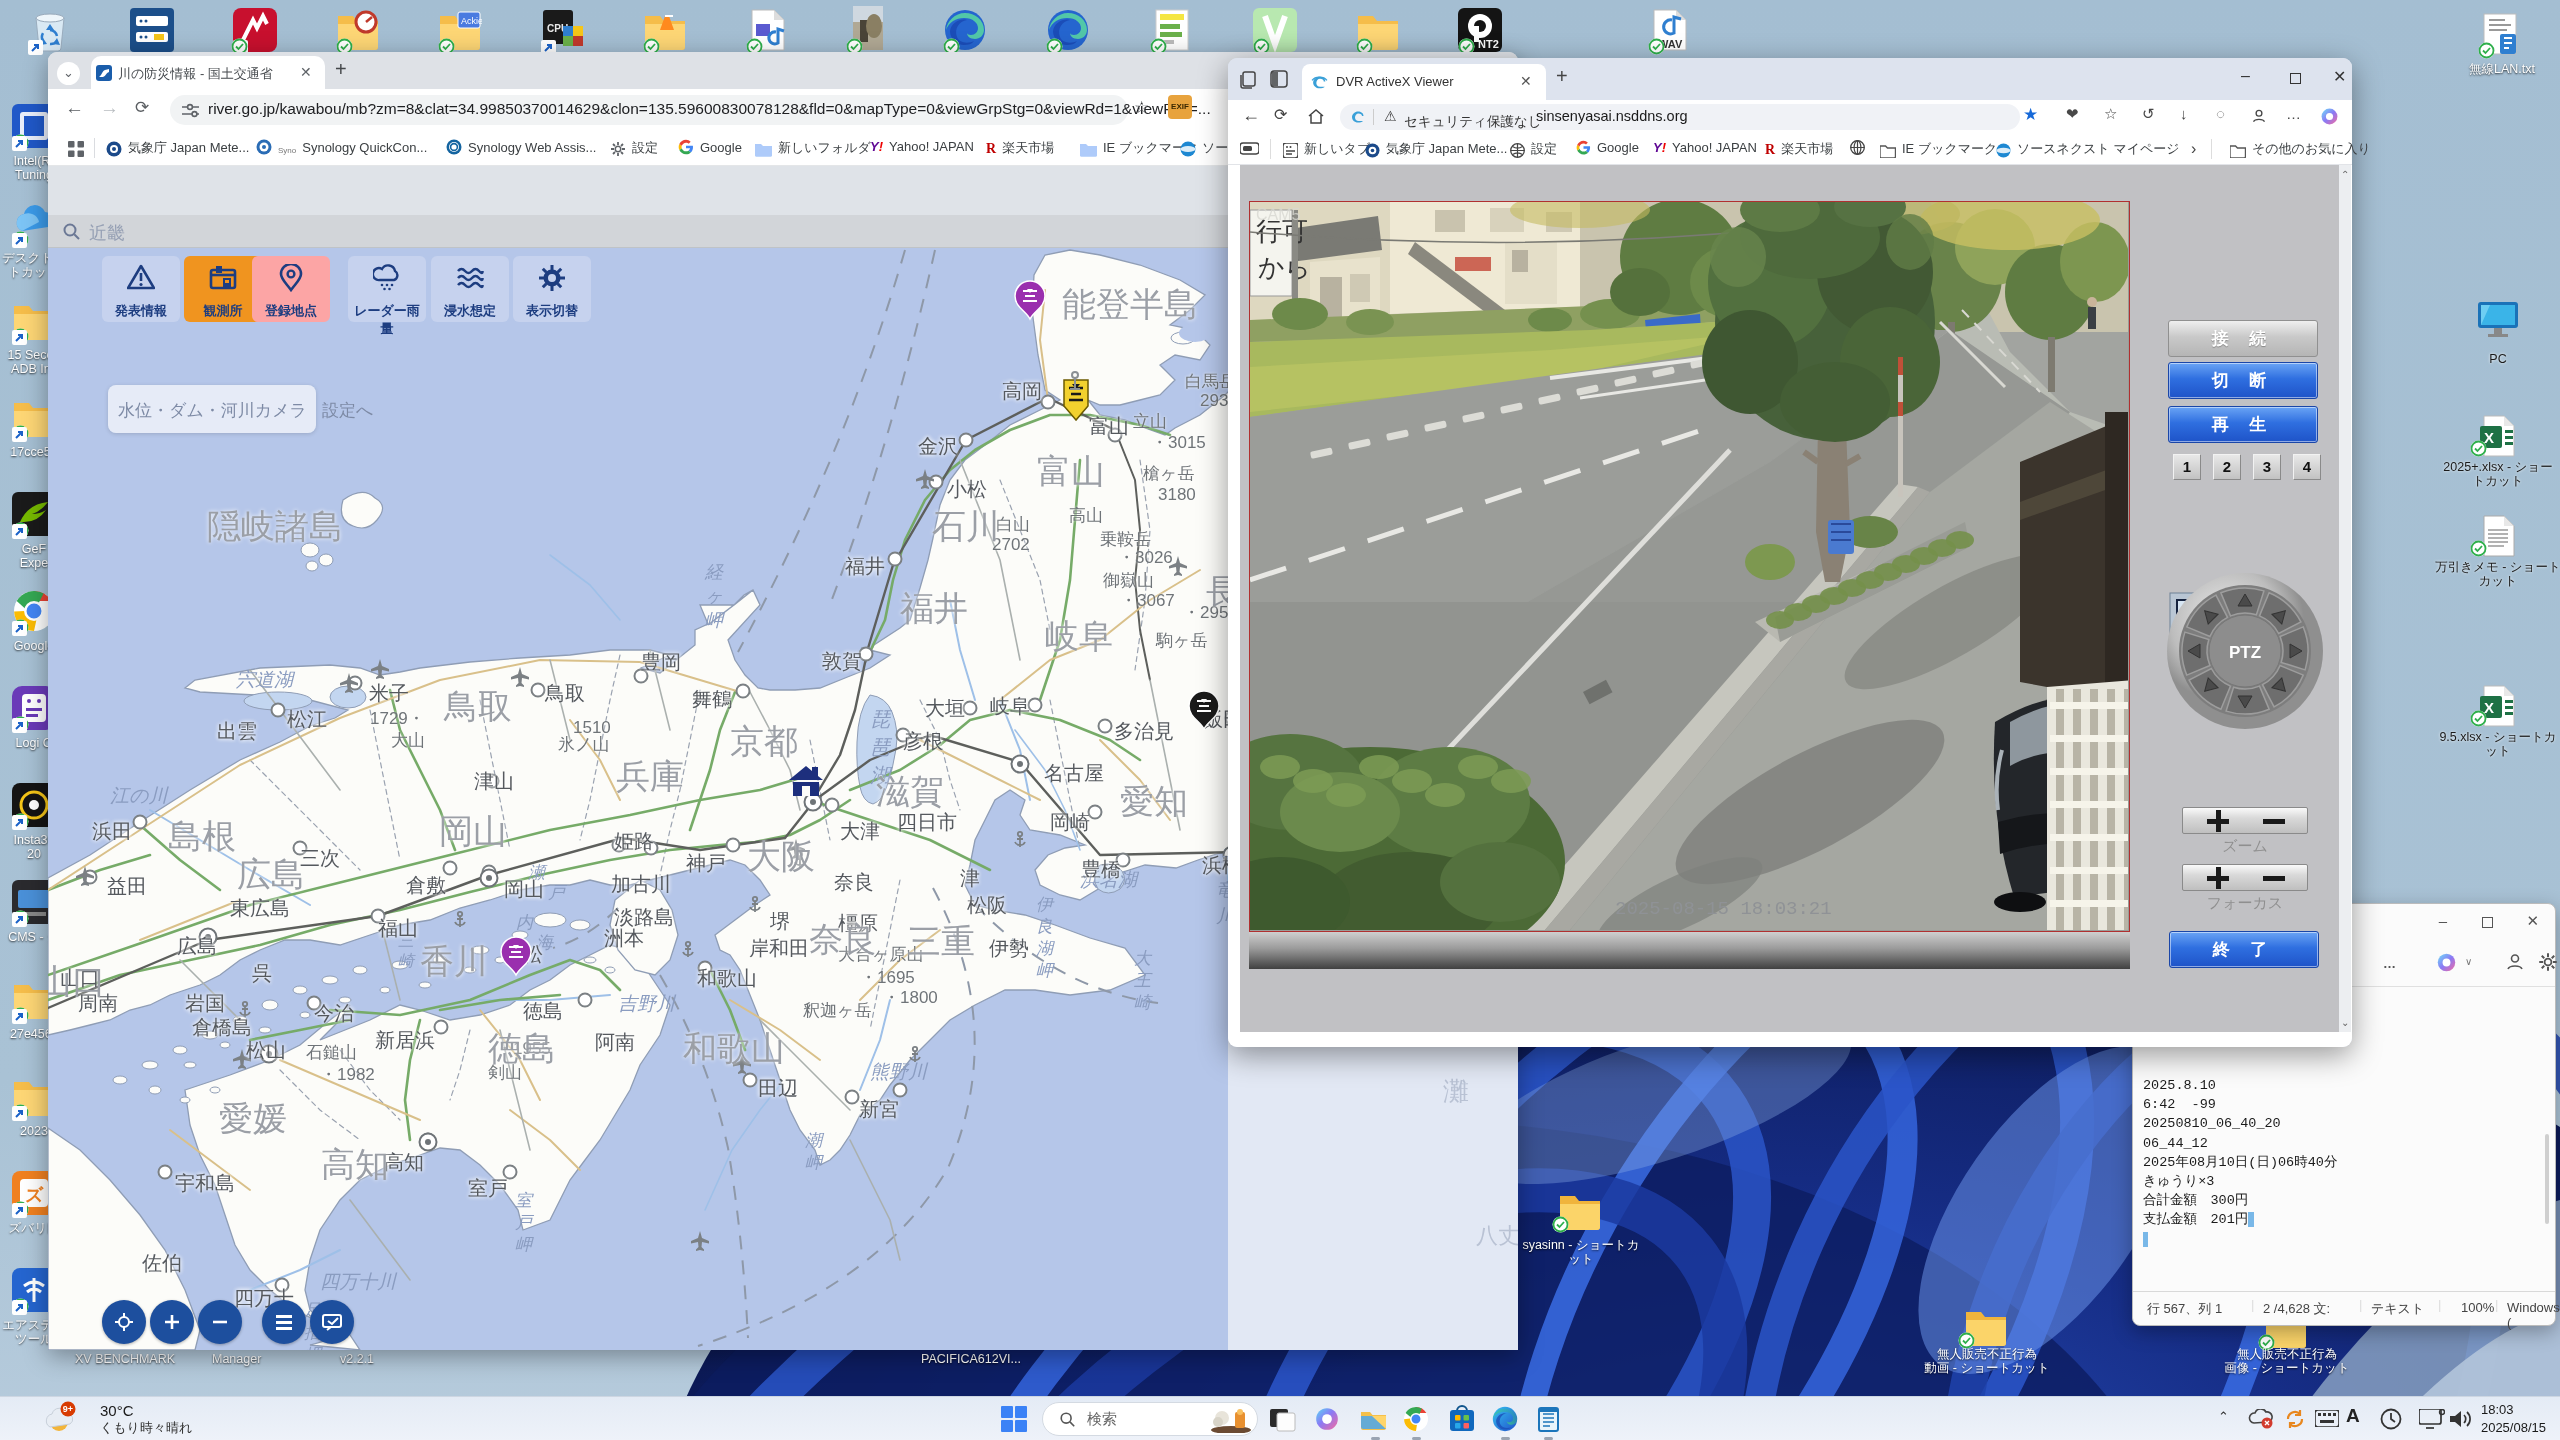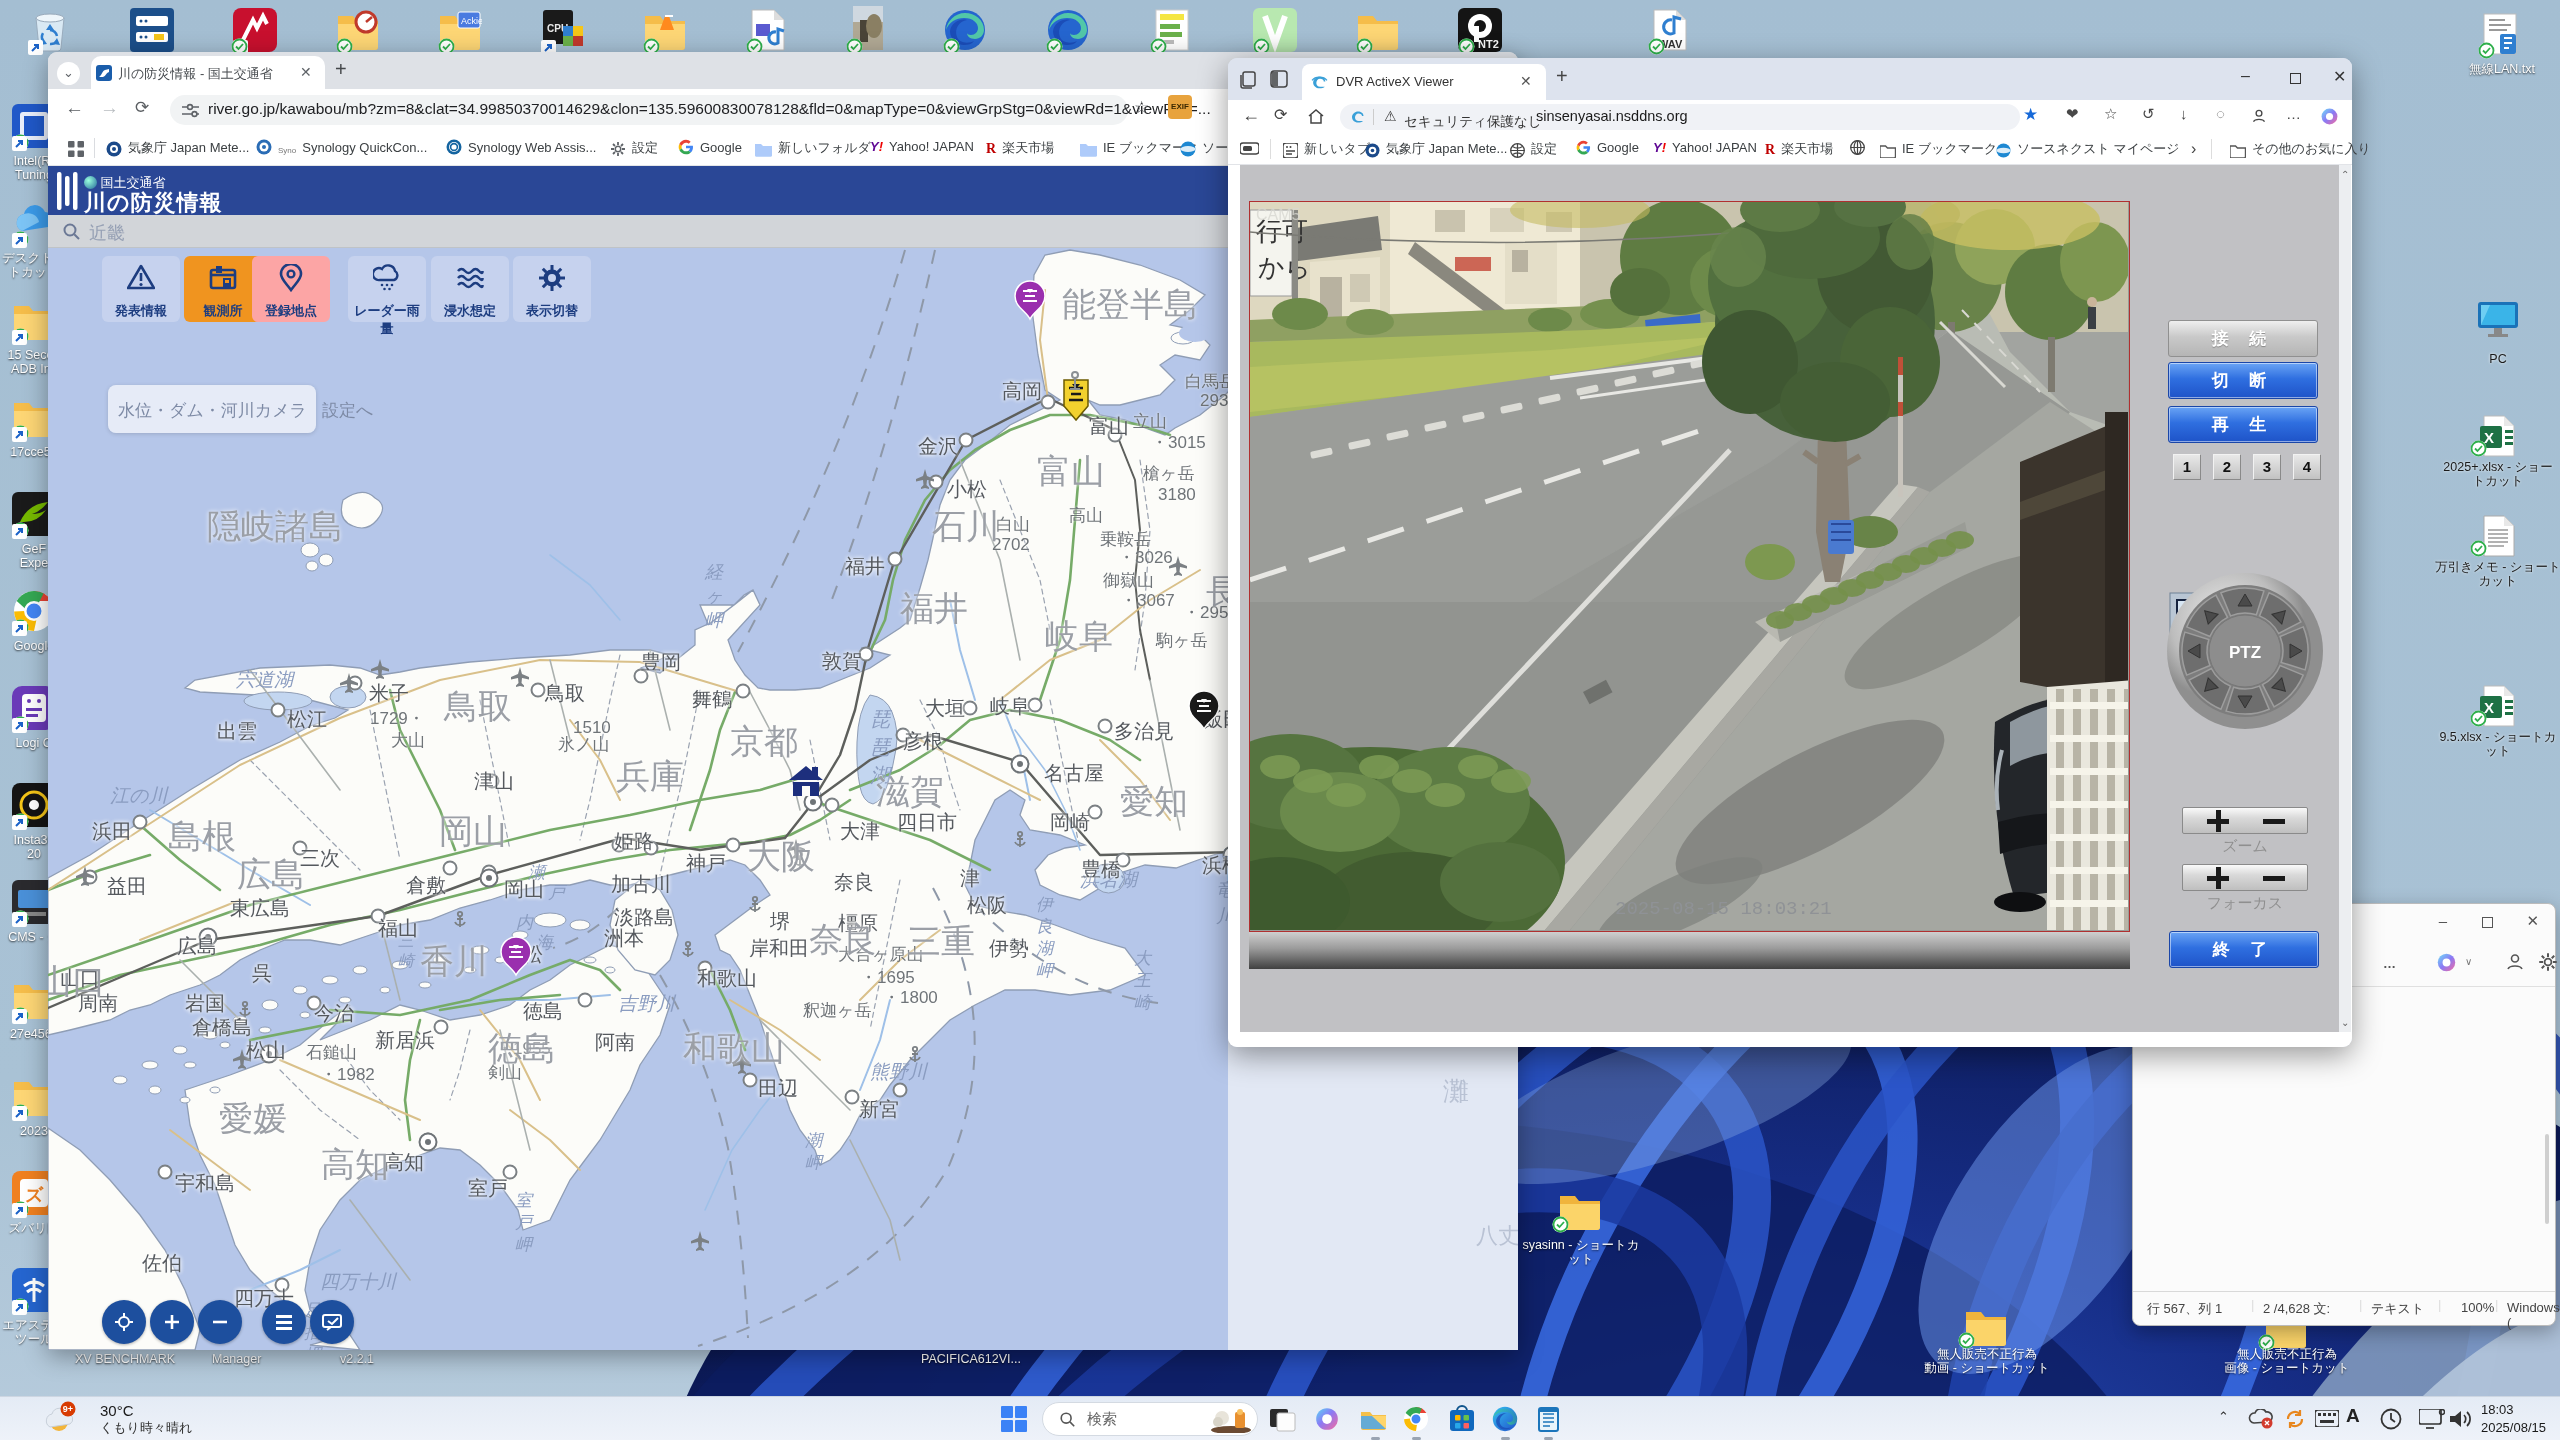--- a/index.html
+++ b/index.html
@@ -697,31 +697,20 @@
     <div class="bkitem abs" style="left:822px;top:7px"><span style="color:#5f0794;font-weight:bold;font-style:italic;font-size:13px">Y<span style="color:#e00">!</span></span>Yahoo! JAPAN</div>
     <div class="bkitem abs" style="left:938px;top:7px"><span style="color:#bf0000;font-weight:bold;font-size:14px;font-family:'Liberation Serif',serif">R</span>楽天市場</div>
     <div class="bkitem abs" style="left:1032px;top:7px"><svg width="17" height="15">
             <path d="M0 2 h6 l2 2 h9 v9 a1.5 1.5 0 0 1 -1.5 1.5 h-14 A1.5 1.5 0 0 1 0 13 Z" fill="#8ab4f8" opacity=".7"></path>
             <rect y="4" width="17" height="10.5" rx="1.5" fill="#aecbfa"></rect>
           </svg>IE ブックマーク</div>
     <div class="bkitem abs" style="left:1132px;top:7px"><svg width="16" height="16">
             <circle cx="8" cy="8" r="7.5" fill="#1e88d2"></circle>
             <ellipse cx="8" cy="8" rx="7.5" ry="3" fill="#fff" opacity=".85"></ellipse>
           </svg>ソースネク</div>
-  </div>
-  <div class="hdr">
-    <svg class="abs" style="left:9px;top:6px" width="22" height="38">
-          <g fill="#fff">
-            <rect x="0" y="0" width="4.5" height="38" rx="2"></rect>
-            <rect x="8" y="4" width="4.5" height="30" rx="2"></rect>
-            <rect x="16" y="0" width="4.5" height="38" rx="2"></rect>
-          </g>
-        </svg>
-    <div class="abs" style="left:36px;top:8px;color:#fff;font-size:13px"><span style="display:inline-block;width:13px;height:13px;border-radius:50%;background:radial-gradient(circle at 35% 35%,#9fd,#269);vertical-align:-2px"></span> 国土交通省</div>
-    <div class="abs" style="left:36px;top:22px;color:#fff;font-size:22px;font-weight:bold;letter-spacing:1px">川の防災情報</div>
   </div>
   <div class="srch">
     <svg class="abs" style="left:14px;top:7px" width="19" height="19" viewBox="0 0 19 19">
           <circle cx="8" cy="8" r="5.5" fill="none" stroke="#6b7895" stroke-width="2"></circle>
           <path d="M12.2 12.2 L17 17" stroke="#6b7895" stroke-width="2"></path>
         </svg>
     <span class="abs" style="left:41px;top:6px;font-size:18px;color:#96a0b4">近畿</span>
   </div>
   <div class="map" id="mapbox"><svg width="1470" height="1102" viewBox="0 0 1470 1102" xmlns="http://www.w3.org/2000/svg">
           <rect width="1470" height="1102" fill="#b5c6e9"></rect>
@@ -1242,20 +1231,29 @@
         <circle cx="10" cy="6.5" r="3.5" fill="none" stroke="#555" stroke-width="1.6"></circle>
         <path d="M3 17c1.5-4 12.5-4 14 0" fill="none" stroke="#555" stroke-width="1.6"></path>
       </svg>
   <svg class="abs" style="left:405px;top:48px" width="20" height="20" viewBox="0 0 16 16">
         <path d="M8 4.5 A3.5 3.5 0 1 0 8 11.5 A3.5 3.5 0 1 0 8 4.5 M8 6 A2 2 0 1 1 8 10 A2 2 0 1 1 8 6" fill="#555"></path>
         <g stroke="#555" stroke-width="1.6">
           <path d="M8 1v3M8 12v3M1 8h3M12 8h3M3 3l2 2M11 11l2 2M13 3l-2 2M5 11l-2 2"></path>
         </g>
       </svg>
   <div class="abs" style="left:0;top:82px;width:100%;height:1px;background:#e0e0e0"></div>
+  <pre>2025.8.10
+6:42  -99
+20250810_06_40_20
+06_44_12
+2025年08月10日(日)06時40分
+きゅうり×3
+合計金額　300円
+支払金額　201円<span style="background:#79b8e8">  </span>
+<span style="background:#79b8e8">  </span></pre>
   <div class="abs" style="right:6px;top:230px;width:4px;height:90px;background:#cfcfcf;border-radius:2px"></div>
   <div class="stat">
     <span class="abs" style="left:14px;top:8px">行 567、列 1</span>
         <span class="abs" style="left:118px;top:5px;color:#ddd">|</span>
     <span class="abs" style="left:130px;top:8px">2 /4,628 文:</span>
         <span class="abs" style="left:226px;top:5px;color:#ddd">|</span>
     <span class="abs" style="left:238px;top:8px">テキスト</span>
         <span class="abs" style="left:305px;top:5px;color:#ddd">|</span>
     <span class="abs" style="left:328px;top:8px">100%</span>
         <span class="abs" style="left:362px;top:5px;color:#ddd">|</span>

